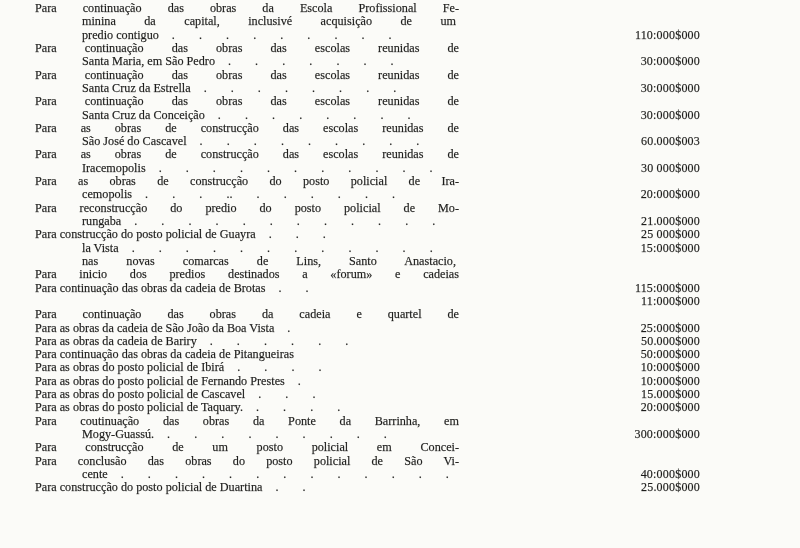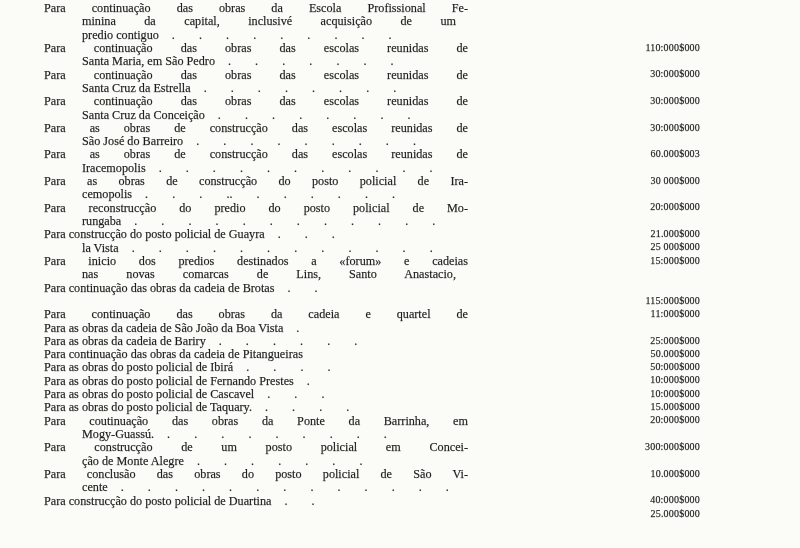--- a/index.html
+++ b/index.html
@@ -15,21 +15,21 @@
   }
   .ledger { position: relative; padding-top: 2px; }
   .row {
     position: relative;
     height: 13.32px;
     line-height: 13.32px;
   }
   .text {
     display: inline-block;
     vertical-align: top;
-    margin-left: 44px;
+    margin-left: 35px;
     font-size: 12.2px;
     white-space: nowrap;
   }
   .text.cont { margin-left: 82px; }
   .text.just {
     width: 424px;
     white-space: normal;
     text-align: justify;
     text-align-last: justify;
   }
@@ -40,22 +40,22 @@
     margin-left: 13px;
     font-size: 12.2px;
     word-spacing: 21px;
     white-space: nowrap;
     overflow: hidden;
     max-width: 350px;
   }
   .amount {
     position: absolute;
     right: 100px;
-    top: 12px;
-    font-size: 10px;
+    top: 0;
+    font-size: 12px;
     letter-spacing: 0.2px;
     white-space: nowrap;
   }
 </style>
 </head>
 <body>
 
 <div class="page">
   <div class="ledger" id="ledger">
       <div class="entry">
@@ -70,43 +70,43 @@
       <div class="entry">
         <div class="row"><span class="text just">Para continuação das obras das escolas reunidas de</span></div>
         <div class="row"><span class="text cont">Santa Cruz da Estrella</span><span class="leader">. . . . . . . .</span><span class="amount">30:000$000</span></div>
       </div>
       <div class="entry">
         <div class="row"><span class="text just">Para continuação das obras das escolas reunidas de</span></div>
         <div class="row"><span class="text cont">Santa Cruz da Conceição</span><span class="leader">. . . . . . . .</span><span class="amount">30:000$000</span></div>
       </div>
       <div class="entry">
         <div class="row"><span class="text just">Para as obras de construcção das escolas reunidas de</span></div>
-        <div class="row"><span class="text cont">São José do Barreiro</span><span class="leader">. . . . . . . . .</span><span class="amount">60.000$003</span></div>
+        <div class="row"><span class="text cont">São José do Cascavel</span><span class="leader">. . . . . . . . .</span><span class="amount">60.000$003</span></div>
       </div>
       <div class="entry">
         <div class="row"><span class="text just">Para as obras de construcção das escolas reunidas de</span></div>
         <div class="row"><span class="text cont">Iracemopolis</span><span class="leader">. . . . . . . . . . .</span><span class="amount">30 000$000</span></div>
       </div>
       <div class="entry">
         <div class="row"><span class="text just">Para as obras de construcção do posto policial de Ira-</span></div>
         <div class="row"><span class="text cont">cemopolis</span><span class="leader">. . . .. . . . . . .</span><span class="amount">20:000$000</span></div>
       </div>
       <div class="entry">
         <div class="row"><span class="text just">Para reconstrucção do predio do posto policial de Mo-</span></div>
         <div class="row"><span class="text cont">rungaba</span><span class="leader">. . . . . . . . . . . .</span><span class="amount">21.000$000</span></div>
       </div>
       <div class="entry">
         <div class="row"><span class="text">Para construcção do posto policial de Guayra</span><span class="leader">. . .</span><span class="amount">25 000$000</span></div>
       </div>
       <div class="entry">
         <div class="row"><span class="text cont">la Vista</span><span class="leader">. . . . . . . . . . . .</span><span class="amount">15:000$000</span></div>
       </div>
       <div class="entry">
+        <div class="row"><span class="text cont just">nas novas comarcas de Lins, Santo Anastacio,</span></div>
         <div class="row"><span class="text just">Para inicio dos predios destinados a «forum» e cadeias</span></div>
-        <div class="row"><span class="text cont just">nas novas comarcas de Lins, Santo Anastacio,</span></div>
       </div>
       <div class="entry">
         <div class="row"><span class="text">Para continuação das obras da cadeia de Brotas</span><span class="leader">. .</span><span class="amount">115:000$000</span></div>
       </div>
       <div class="entry">
         <div class="row"><span class="amount">11:000$000</span></div>
       </div>
       <div class="entry">
         <div class="row"><span class="text just">Para continuação das obras da cadeia e quartel de</span></div>
       </div>
@@ -130,21 +130,20 @@
       </div>
       <div class="entry">
         <div class="row"><span class="text">Para as obras do posto policial de Taquary.</span><span class="leader">. . . .</span><span class="amount">20:000$000</span></div>
       </div>
       <div class="entry">
         <div class="row"><span class="text just">Para coutinuação das obras da Ponte da Barrinha, em</span></div>
         <div class="row"><span class="text cont">Mogy-Guassú.</span><span class="leader">. . . . . . . . .</span><span class="amount">300:000$000</span></div>
       </div>
       <div class="entry">
         <div class="row"><span class="text just">Para construcção de um posto policial em Concei-</span></div>
-        <div class="row"><span class="text cont">ção de Monte Alegre</span><span class="leader">. . . . . . .</span><span class="amount">10.000$000</span></div>
       </div>
       <div class="entry">
         <div class="row"><span class="text just">Para conclusão das obras do posto policial de São Vi-</span></div>
         <div class="row"><span class="text cont">cente</span><span class="leader">. . . . . . . . . . . . .</span><span class="amount">40:000$000</span></div>
       </div>
       <div class="entry">
         <div class="row"><span class="text">Para construcção do posto policial de Duartina</span><span class="leader">. .</span><span class="amount">25.000$000</span></div>
       </div>
     </div>
 </div>

